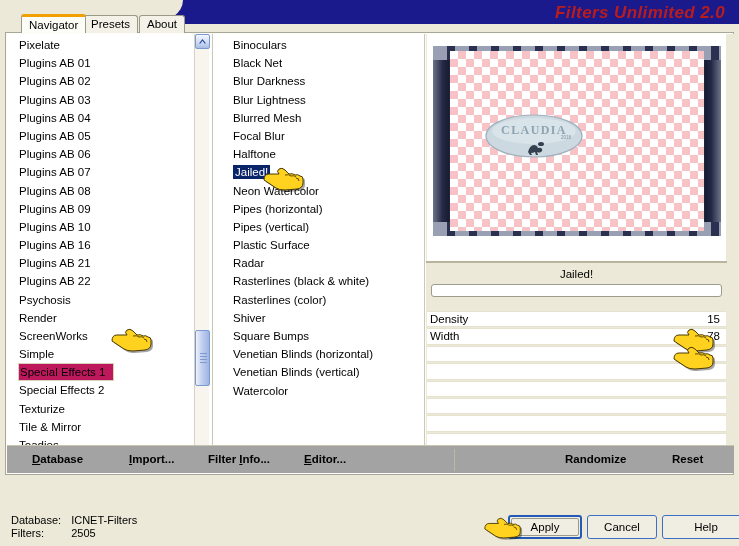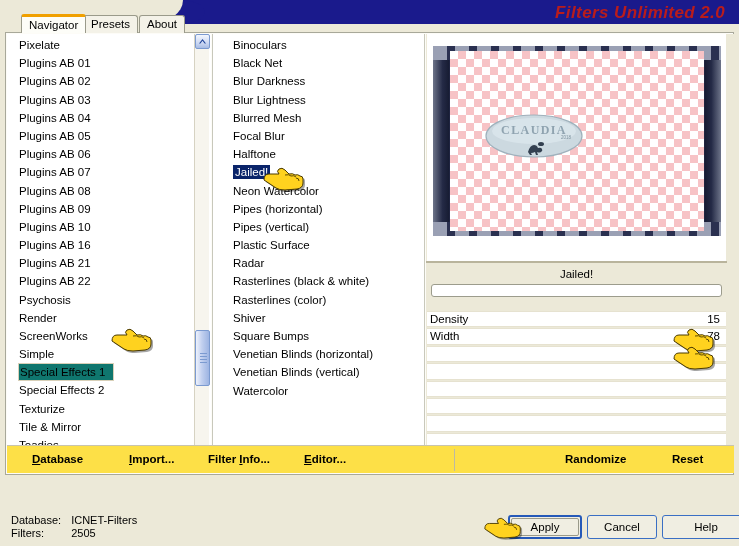--- a/index.html
+++ b/index.html
@@ -91,21 +91,21 @@
     position:absolute; left:0; top:2px; width:186px;
   }
   .cat-item{
     height:18.2px; line-height:18px;
     padding-left:12px;
     font-size:11.5px;
     white-space:nowrap;
     color:#000;
   }
   .cat-item.sel{
-    background:#0f766e;
+    background:#be185d;
     display:inline-block;
     padding-right:8px;
     border:1px solid #d8d0b8;
     height:18px; line-height:16px;
     margin-left:11px; padding-left:1px;
   }
 
   
   #mid-panel{
     position:absolute; left:206px; top:1px; width:213px; height:439px;
@@ -233,21 +233,21 @@
   #watermark{
     position:absolute; left:58px; top:80px;
     width:100px; height:44px;
     z-index:4;
     pointer-events:none;
   }
 
   
   #menubar{
     position:absolute; left:1px; bottom:1px; width:727px; height:28px;
-    background:#fde047;
+    background:#a3a3a3;
     border-top:1px solid #c8c4ae;
   }
   #menubar .mi{
     position:absolute; top:7px;
     font-size:11.5px; font-weight:bold; white-space:nowrap;
   }
   #menubar .divider{
     position:absolute; left:447px; top:3px; width:1px; height:22px;
     background:#bdb9a3;
   }

